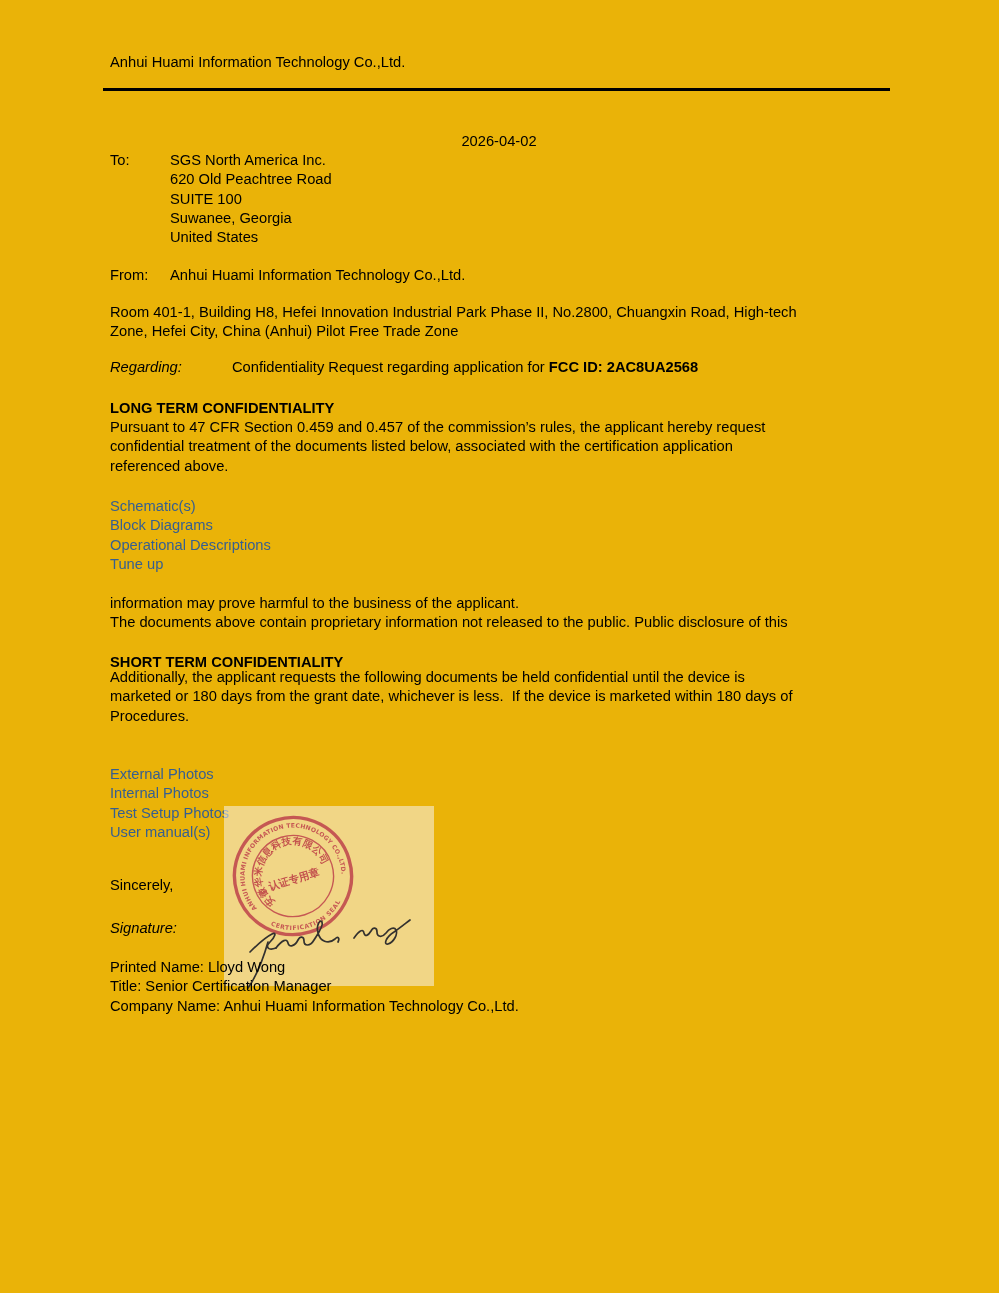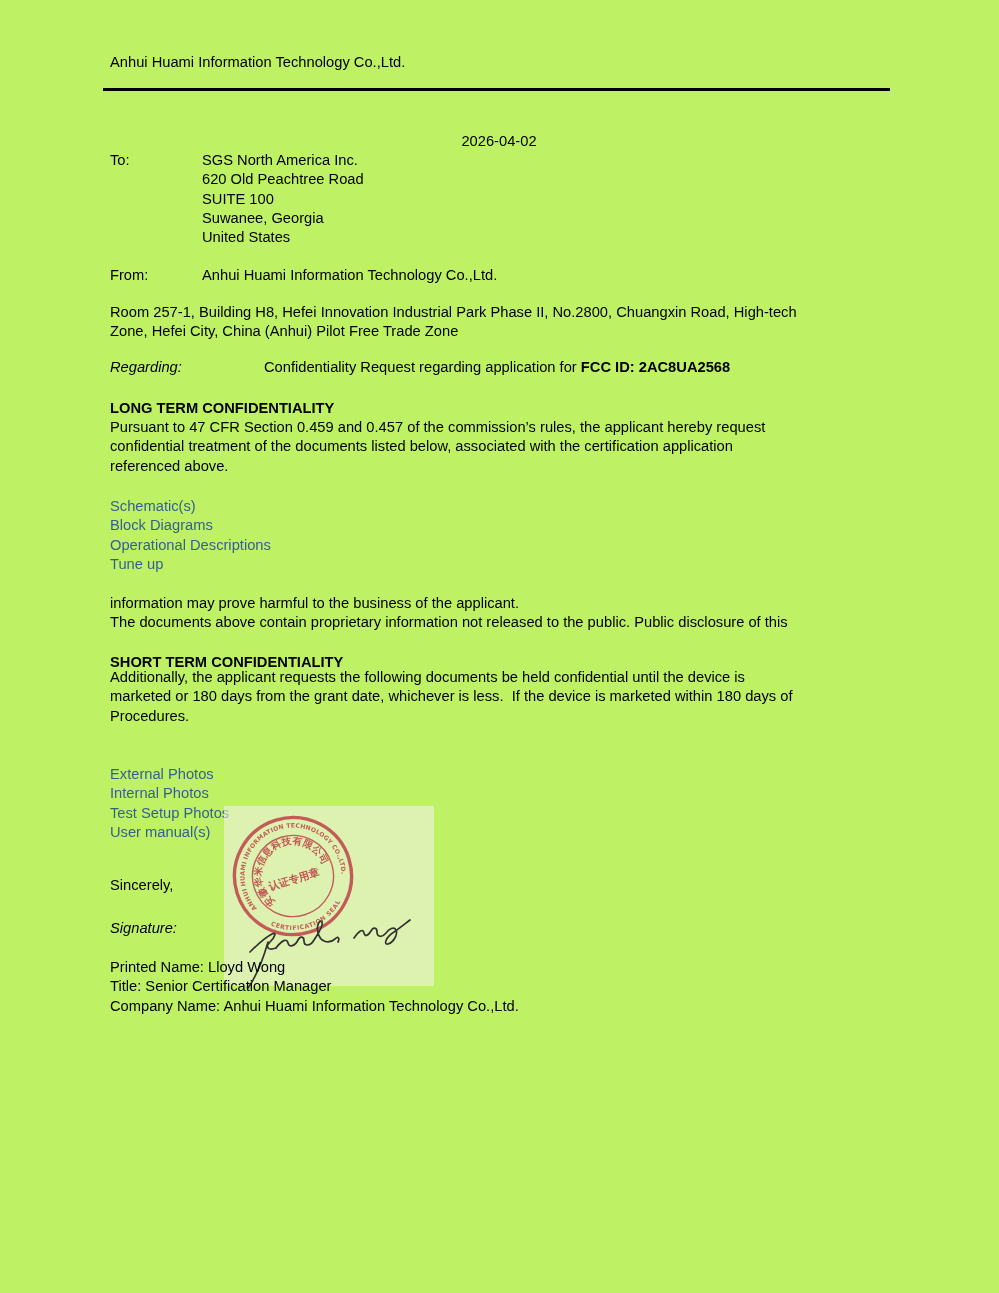--- a/index.html
+++ b/index.html
@@ -1,33 +1,33 @@
 <!DOCTYPE html>
 <html><head>
 <meta charset="utf-8">
 <style>
   * { margin: 0; padding: 0; box-sizing: border-box; }
   html, body { background: #ffffff; }
   .page {
     position: relative;
     width: 999px;
     height: 1293px;
-    background: #bef264;
+    background: #eab308;
     font-family: "Liberation Sans", sans-serif;
     font-size: 14.7px;
     line-height: 19.3px;
     color: #000000;
     overflow: hidden;
   }
   .abs { position: absolute; }
   .line { white-space: pre; }
   .rule { background: #000000; height: 3px; }
   .date-wrap { left: 110px; width: 778px; text-align: center; }
   .label-col { display: inline-block; vertical-align: top; }
-  .row { display: flex; align-items: flex-start; gap: 32px; }
+  .row { display: flex; align-items: flex-start; }
   .bold { font-weight: bold; }
   .italic { font-style: italic; }
   .links a {
     color: #365f91;
     text-decoration: none;
     display: block;
     cursor: pointer;
   }
   .stamp-bg {
     background: rgba(246, 243, 239, 0.55);
@@ -61,21 +61,21 @@
       <div class="line">United States</div>
     </div>
   </div>
 
   <div class="abs row" style="left:110px; top:266px;">
     <div class="label-col" style="width:60px;">From:</div>
     <div class="line">Anhui Huami Information Technology Co.,Ltd.</div>
   </div>
 
   <div class="abs" style="left:110px; top:303px;">
-    <div class="line">Room 257-1, Building H8, Hefei Innovation Industrial Park Phase II, No.2800, Chuangxin Road, High-tech</div>
+    <div class="line">Room 401-1, Building H8, Hefei Innovation Industrial Park Phase II, No.2800, Chuangxin Road, High-tech</div>
     <div class="line">Zone, Hefei City, China (Anhui) Pilot Free Trade Zone</div>
   </div>
 
   <div class="abs row" style="left:110px; top:358px;">
     <div class="label-col" style="width:122px;font-style:italic;">Regarding:</div>
     <div class="line"><span>Confidentiality Request regarding application for </span><span class="bold">FCC ID: 2AC8UA2568</span></div>
   </div>
 
   <div class="abs bold" style="left:110px; top:399px;">LONG TERM CONFIDENTIALITY</div>
   <div class="abs" style="left:110px; top:418px;">

